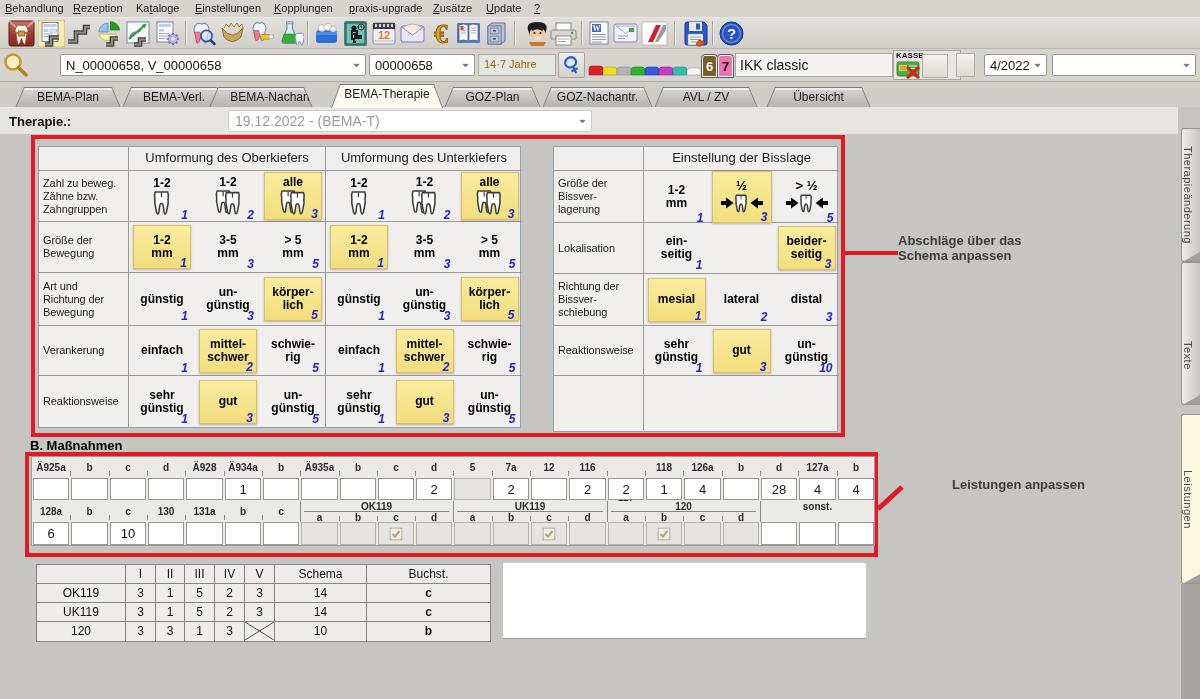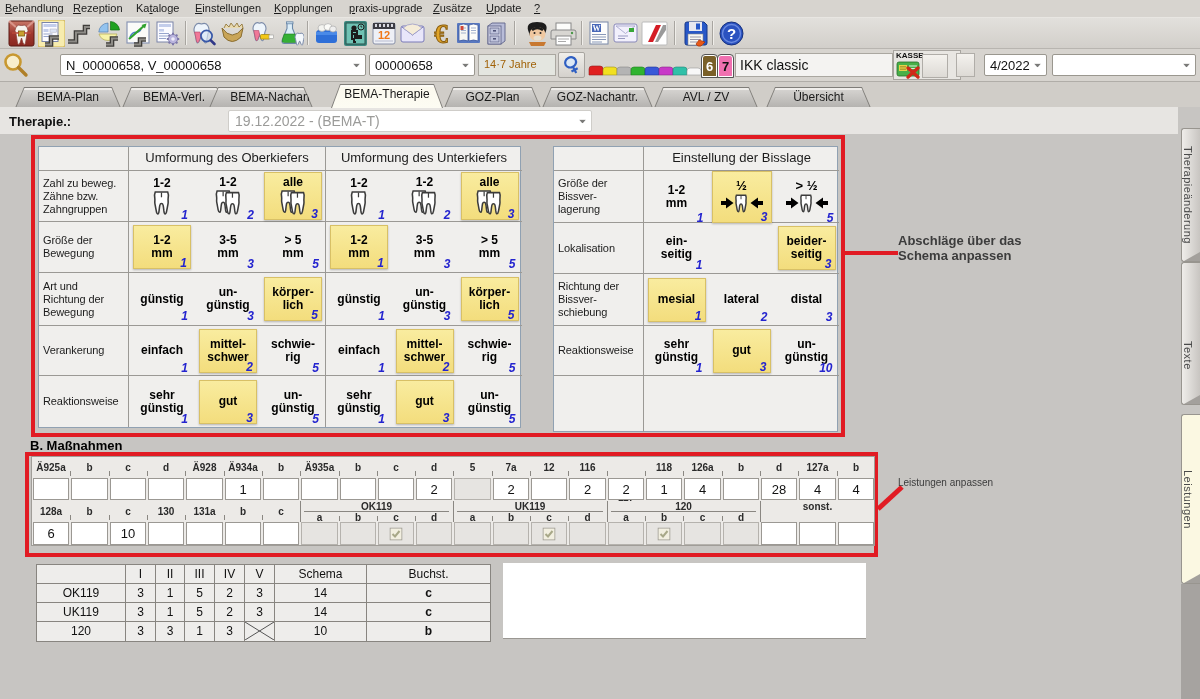--- a/index.html
+++ b/index.html
@@ -821,21 +821,21 @@
     </div>
 <div class="mcell grp" style="left:652px;top:65px;width:37px;height:23px;"></div>
 <div class="mcell grp" style="left:691px;top:65px;width:36px;height:23px;"></div>
 <div class="mcell" style="left:729px;top:65px;width:36px;height:23px;"></div>
 <div class="mcell" style="left:767px;top:65px;width:37px;height:23px;"></div>
 <div class="mcell" style="left:806px;top:65px;width:36px;height:23px;"></div>
   </div>
 <svg class="abs" style="left:876px; top:483px; width:30px; height:28px;" viewBox="0 0 30 28">
     <path d="M2,26 L26,4" stroke="#e11b23" stroke-width="5" fill="none"></path>
   </svg>
-<div class="abs" style="left:898px; top:477px; font-size:10px; font-weight:normal; color:#3c3c3c;">Leistungen anpassen</div>
+<div class="abs" style="left:952px; top:477px; font-size:13px; font-weight:bold; color:#3c3c3c;">Leistungen anpassen</div>
 <div id="sumt">
 <div></div>
 <div>I</div>
 <div>II</div>
 <div>III</div>
 <div>IV</div>
 <div>V</div>
 <div>Schema</div>
 <div>Buchst.</div>
 <div>OK119</div>

